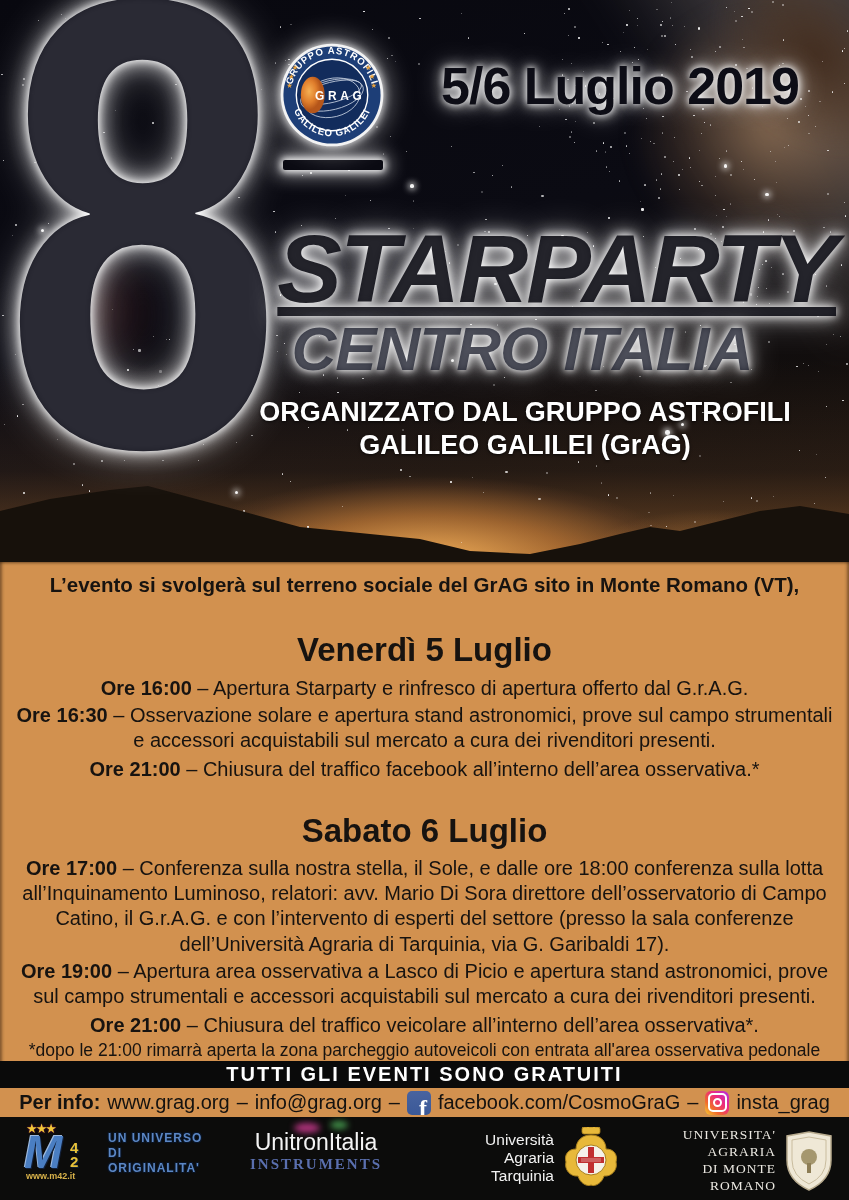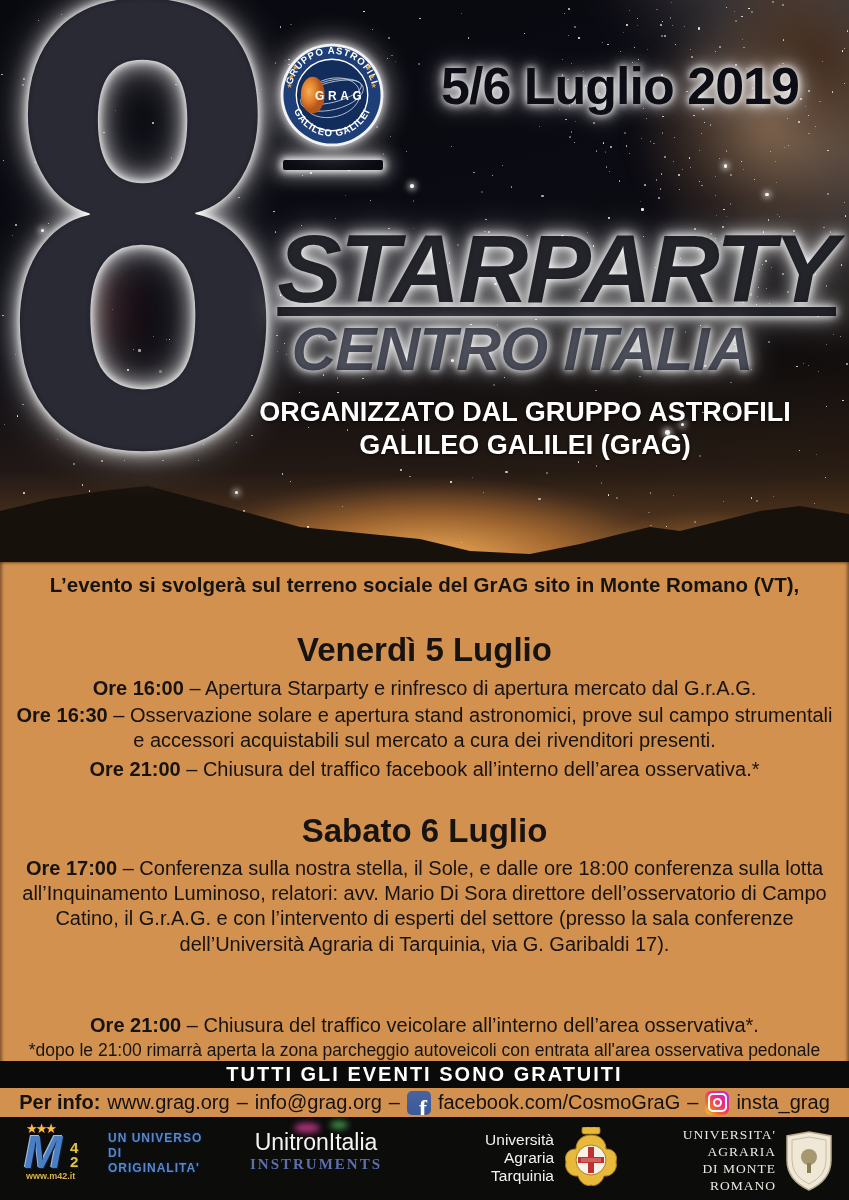--- a/index.html
+++ b/index.html
@@ -665,35 +665,39 @@
   <div id="org-line2" class="org-line">GALILEO GALILEI (GrAG)</div>
 
   <div id="orange">
     <div id="intro" class="block">
       <span>L’evento si svolgerà sul terreno sociale del GrAG sito in Monte Romano (VT),</span><br>
     </div>
 
     <div id="fri-heading" class="block day-heading">Venerdì 5 Luglio</div>
     <div id="fri-item0" class="block sched">
       <span class="time">Ore 16:00</span>
-      <span>– Apertura Starparty e rinfresco di apertura mercato dal G.r.A.G.</span>
+      <span>– Apertura Starparty e rinfresco di apertura offerto dal G.r.A.G.</span>
     </div>
     <div id="fri-item1" class="block sched">
       <span class="time">Ore 16:30</span>
       <span>– Osservazione solare e apertura stand astronomici, prove sul campo strumentali e accessori acquistabili sul mercato a cura dei rivenditori presenti.</span>
     </div>
     <div id="fri-item2" class="block sched">
       <span class="time">Ore 21:00</span>
       <span>– Chiusura del traffico facebook all’interno dell’area osservativa.*</span>
     </div>
 
     <div id="sat-heading" class="block day-heading">Sabato 6 Luglio</div>
     <div id="sat-item0" class="block sched">
       <span class="time">Ore 17:00</span>
       <span>– Conferenza sulla nostra stella, il Sole, e dalle ore 18:00 conferenza sulla lotta all’Inquinamento Luminoso, relatori: avv. Mario Di Sora direttore dell’osservatorio di Campo Catino, il G.r.A.G. e con l’intervento di esperti del settore (presso la sala conferenze dell’Università Agraria di Tarquinia, via G. Garibaldi 17).</span>
+    </div>
+    <div id="sat-item1" class="block sched">
+      <span class="time">Ore 19:00</span>
+      <span>– Apertura area osservativa a Lasco di Picio e apertura stand astronomici, prove sul campo strumentali e accessori acquistabili sul mercato a cura dei rivenditori presenti.</span>
     </div>
     <div id="sat-item2" class="block sched">
       <span class="time">Ore 21:00</span>
       <span>– Chiusura del traffico veicolare all’interno dell’area osservativa*.</span>
     </div>
 
     <div id="footnote" class="block">*dopo le 21:00 rimarrà aperta la zona parcheggio autoveicoli con entrata all'area osservativa pedonale</div>
   </div>
 
   <div id="banner">TUTTI GLI EVENTI SONO GRATUITI</div>

